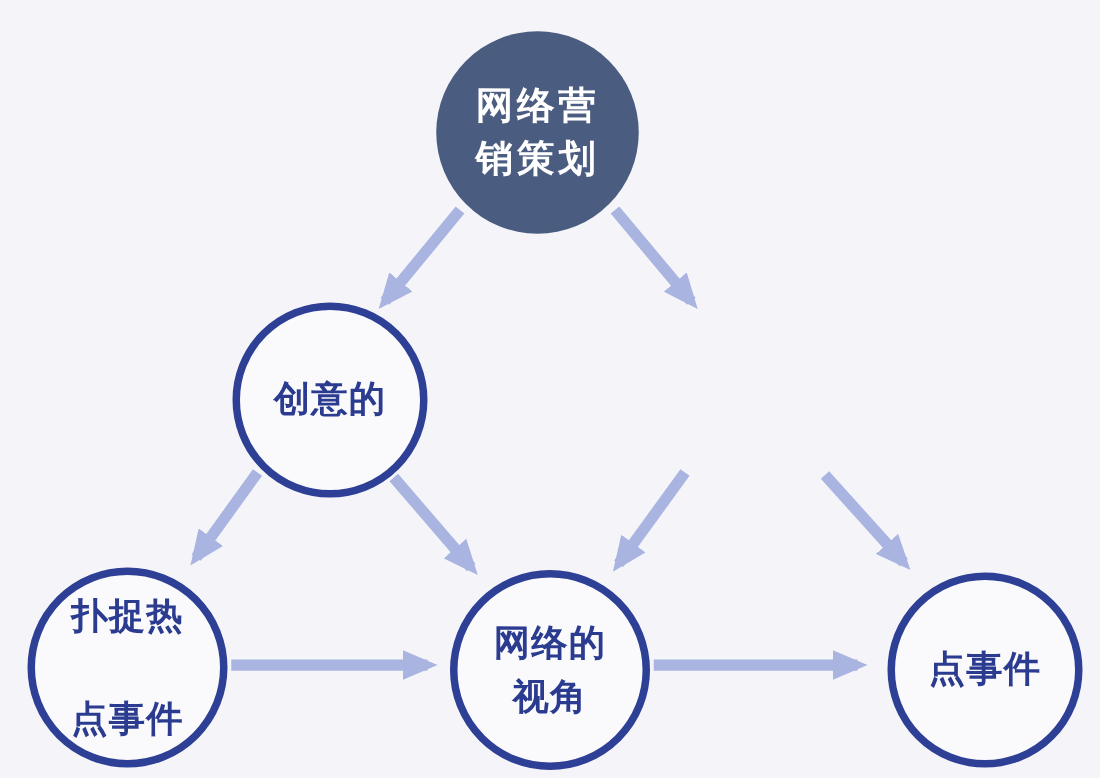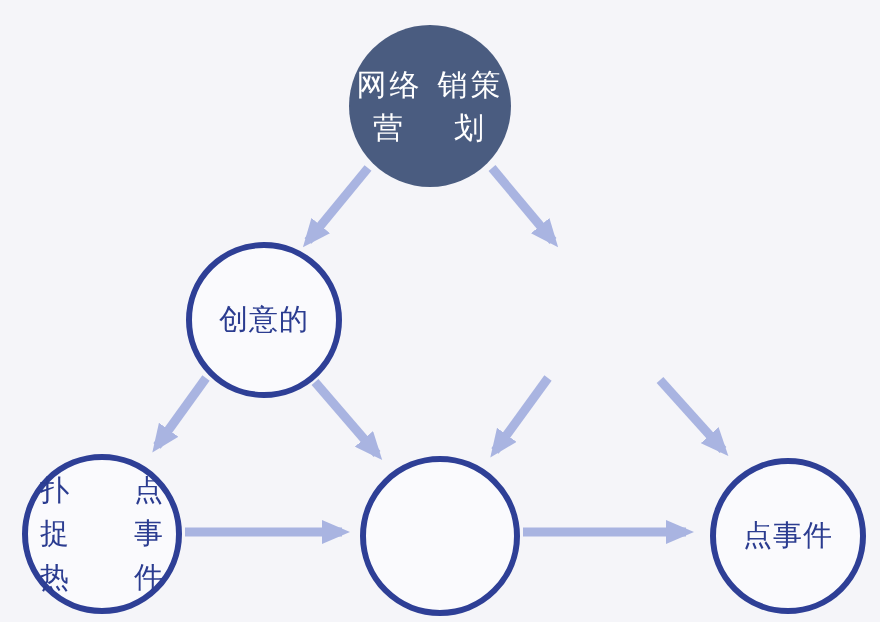--- a/index.html
+++ b/index.html
@@ -21,25 +21,25 @@
     position: absolute;
     left: 0; top: 0;
     width: 880px; height: 622px;
     pointer-events: none;
   }
   .node {
     position: absolute;
     border-radius: 50%;
     box-sizing: border-box;
     display: flex;
-    flex-direction: row;
+    flex-direction: column;
     align-items: center;
     justify-content: center;
     text-align: center;
-    font-weight: normal;
+    font-weight: bold;
   }
   .node-filled {
     background: #4a5c80;
     color: #ffffff;
     font-size: 30px;
     line-height: 1.45;
     letter-spacing: 3px;
   }
   .node-outlined {
     background: #fafafd;
@@ -90,19 +90,21 @@
     <span class="node-line">创意的</span>
   </div>
 
 
   <div class="node node-outlined node-bottom-left">
     <span class="node-line">扑捉热</span>
     <span class="node-line">点事件</span>
   </div>
 
   <div class="node node-outlined node-bottom-center">
+    <span class="node-line">网络的</span>
+    <span class="node-line">视角</span>
   </div>
 
   <div class="node node-outlined node-bottom-right">
     <span class="node-line">点事件</span>
   </div>
 
 </div>
 
 </body></html>

